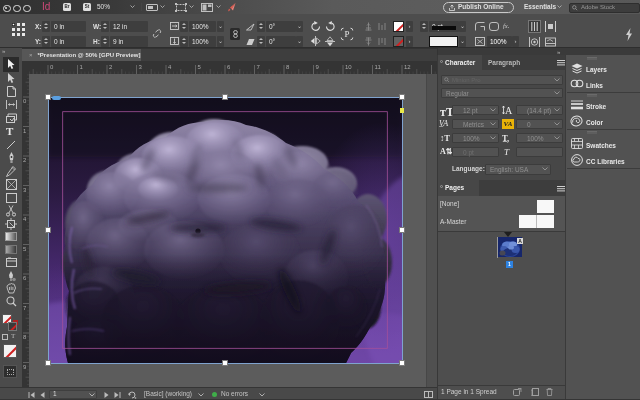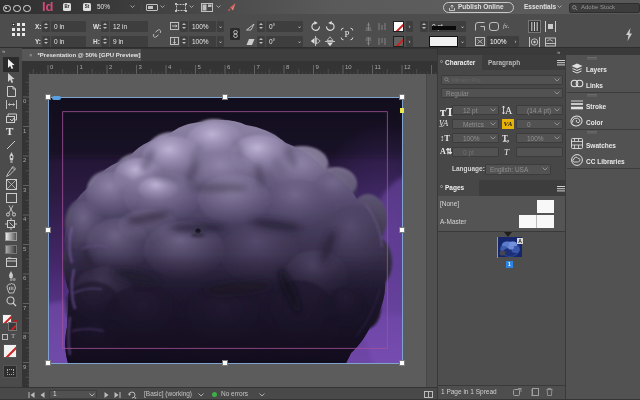--- a/index.html
+++ b/index.html
@@ -66,21 +66,21 @@
 </head>
 <body>
 <div id="app">
 
   <div id="titlebar" class="abs">
     <div class="tl" style="left:3px;">
         <i></i>
       </div>
     <div class="tl" style="left:13px;"></div>
     <div class="tl" style="left:23px;"></div>
-    <div class="tbtext" style="left:42px;color:#cf4878;font-weight:bold;font-size:13px;">Id</div>
+    <div class="tbtext" style="left:42px;color:#cf4878;font-weight:normal;font-size:10px;">Id</div>
     <div class="badge" style="left:63px;">Br</div>
     <div class="badge" style="left:83px;">St</div>
     <div class="tbtext" style="left:97px;">50%</div>
     <svg class="tbchev" style="left:130px;" viewBox="0 0 5 5">
         <path d="M0.5 1.5 L2.5 3.5 L4.5 1.5" stroke="#bbb" stroke-width="0.8" fill="none"></path>
       </svg>
     <div class="abs" style="left:141px;top:3px;width:1px;height:8px;background:#454545;"></div>
     <svg class="abs" style="left:146px;top:3px;" width="12" height="9" viewBox="0 0 12 9">
         <rect x="0.5" y="1.5" width="11" height="6" rx="0.5" stroke="#c0c0c0" fill="none"></rect>
         <rect x="2" y="3" width="5" height="3" fill="#c0c0c0"></rect>

